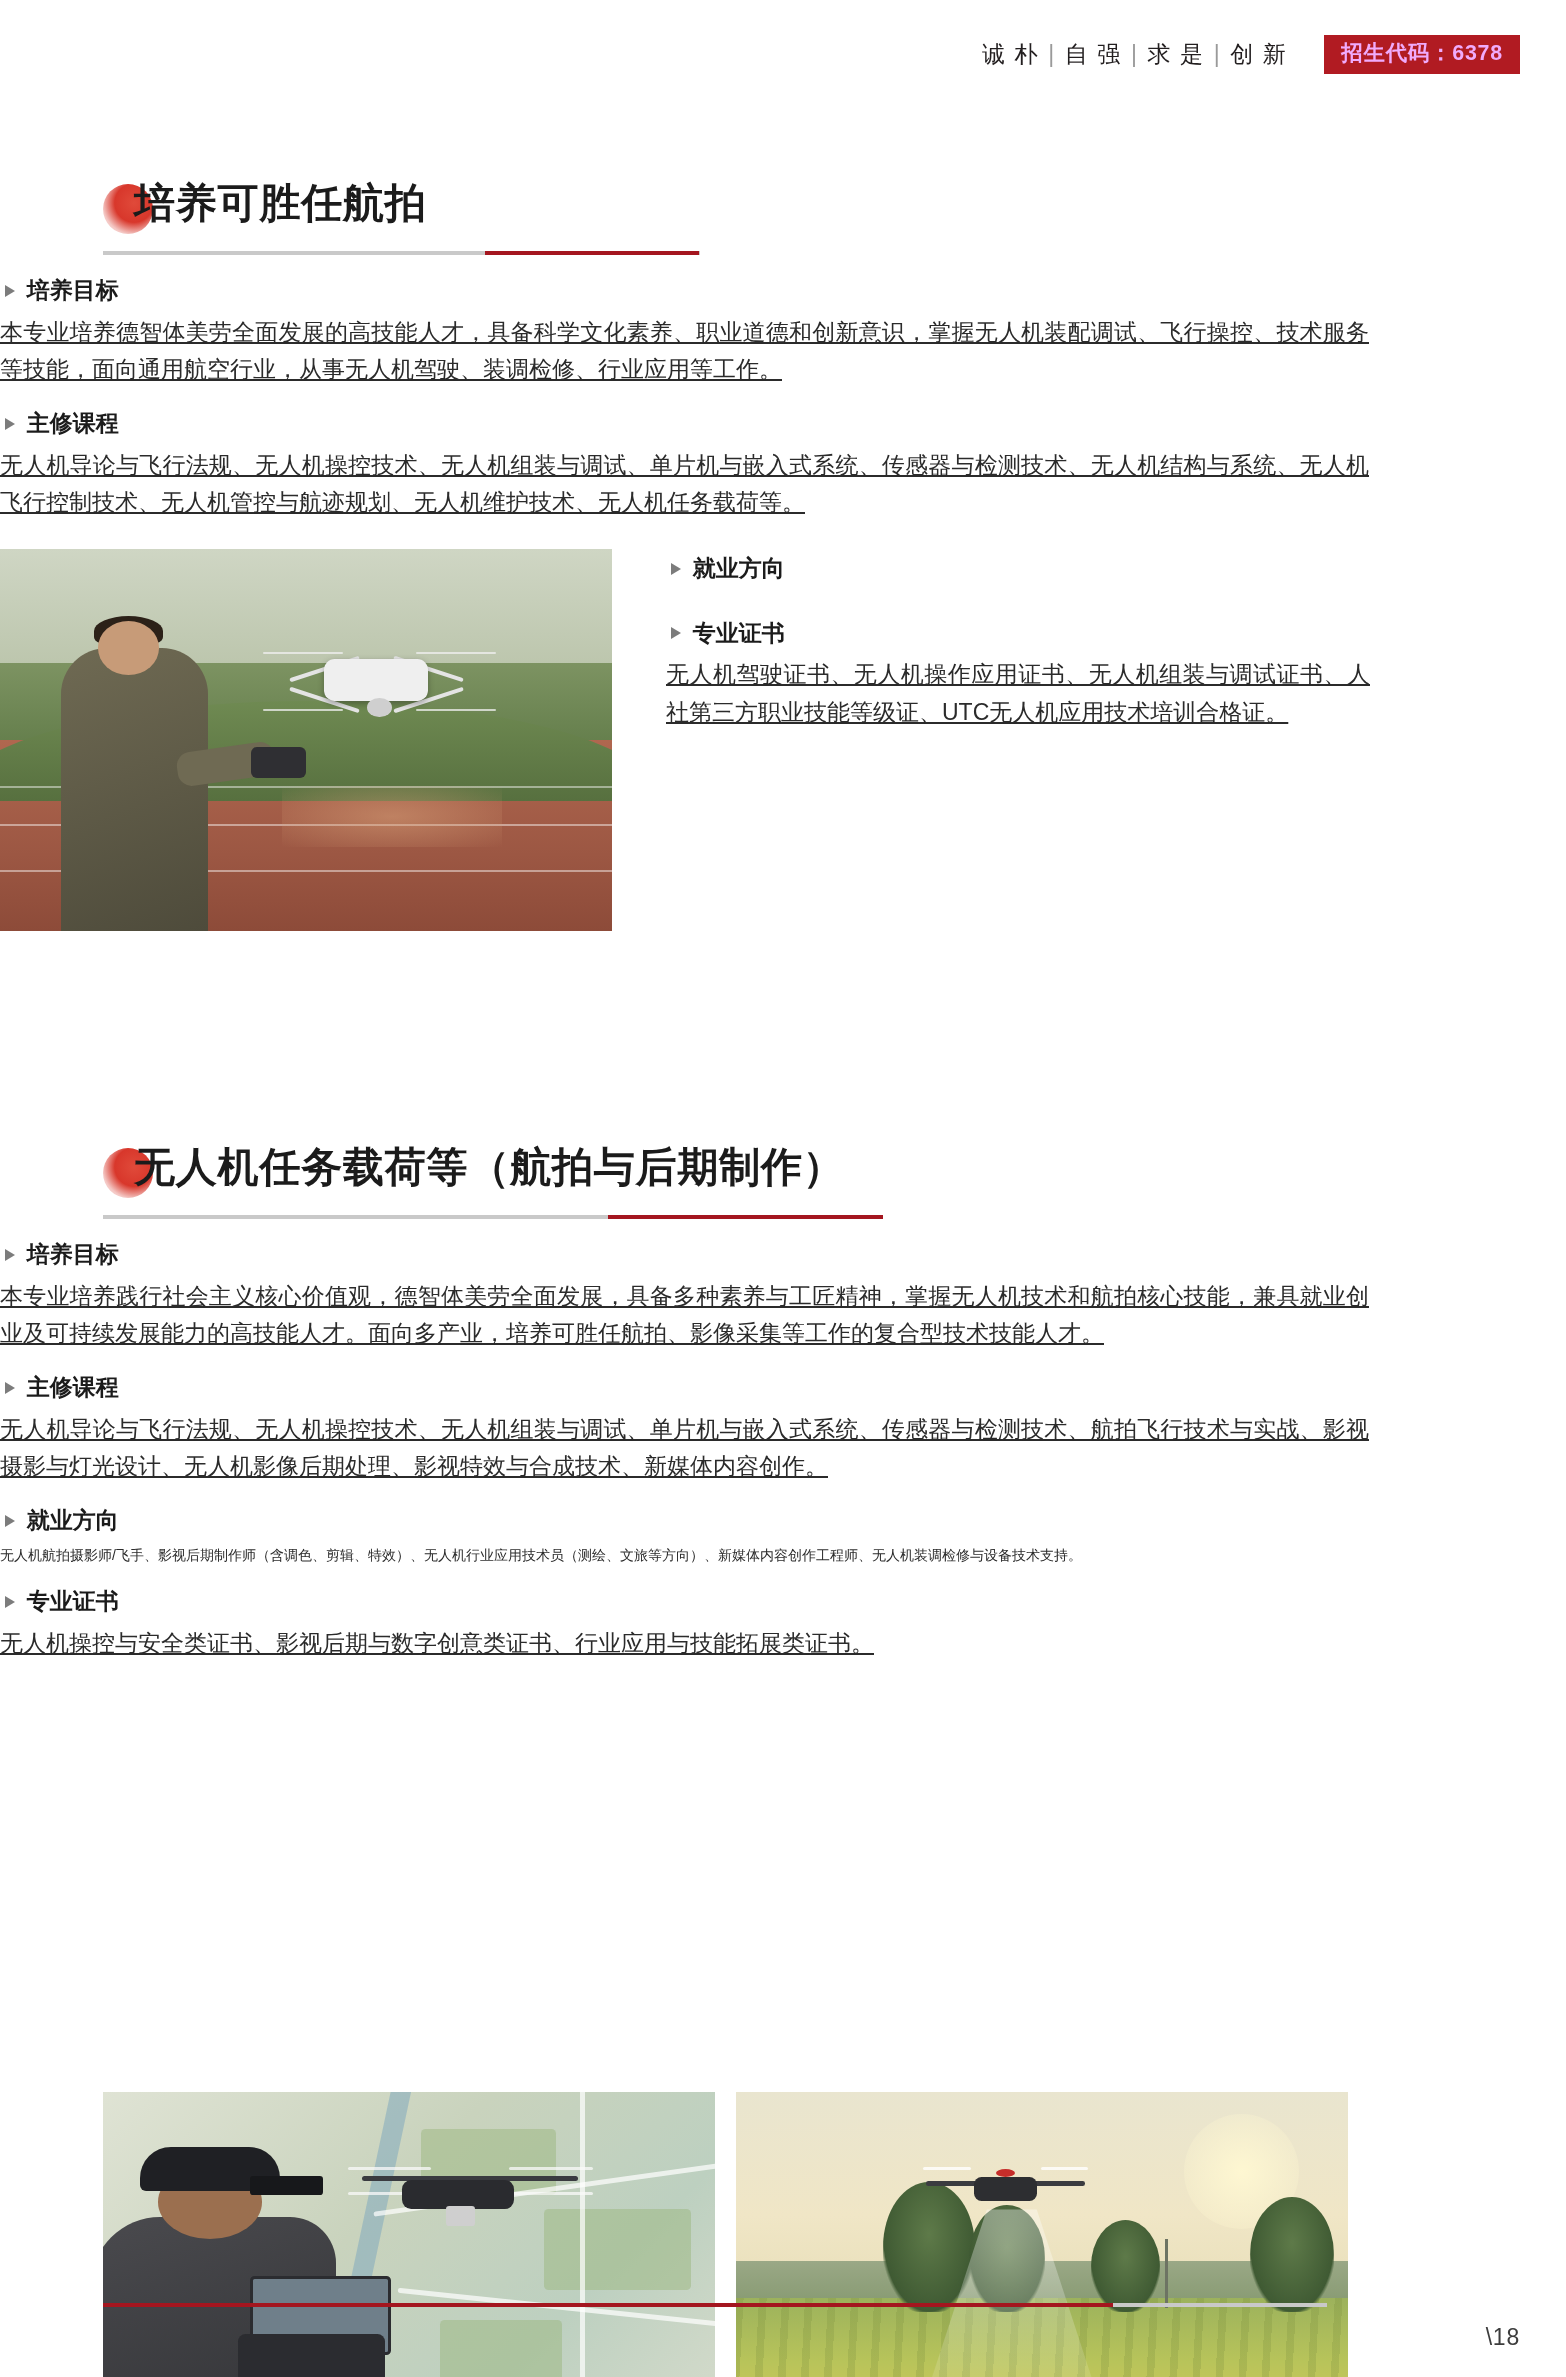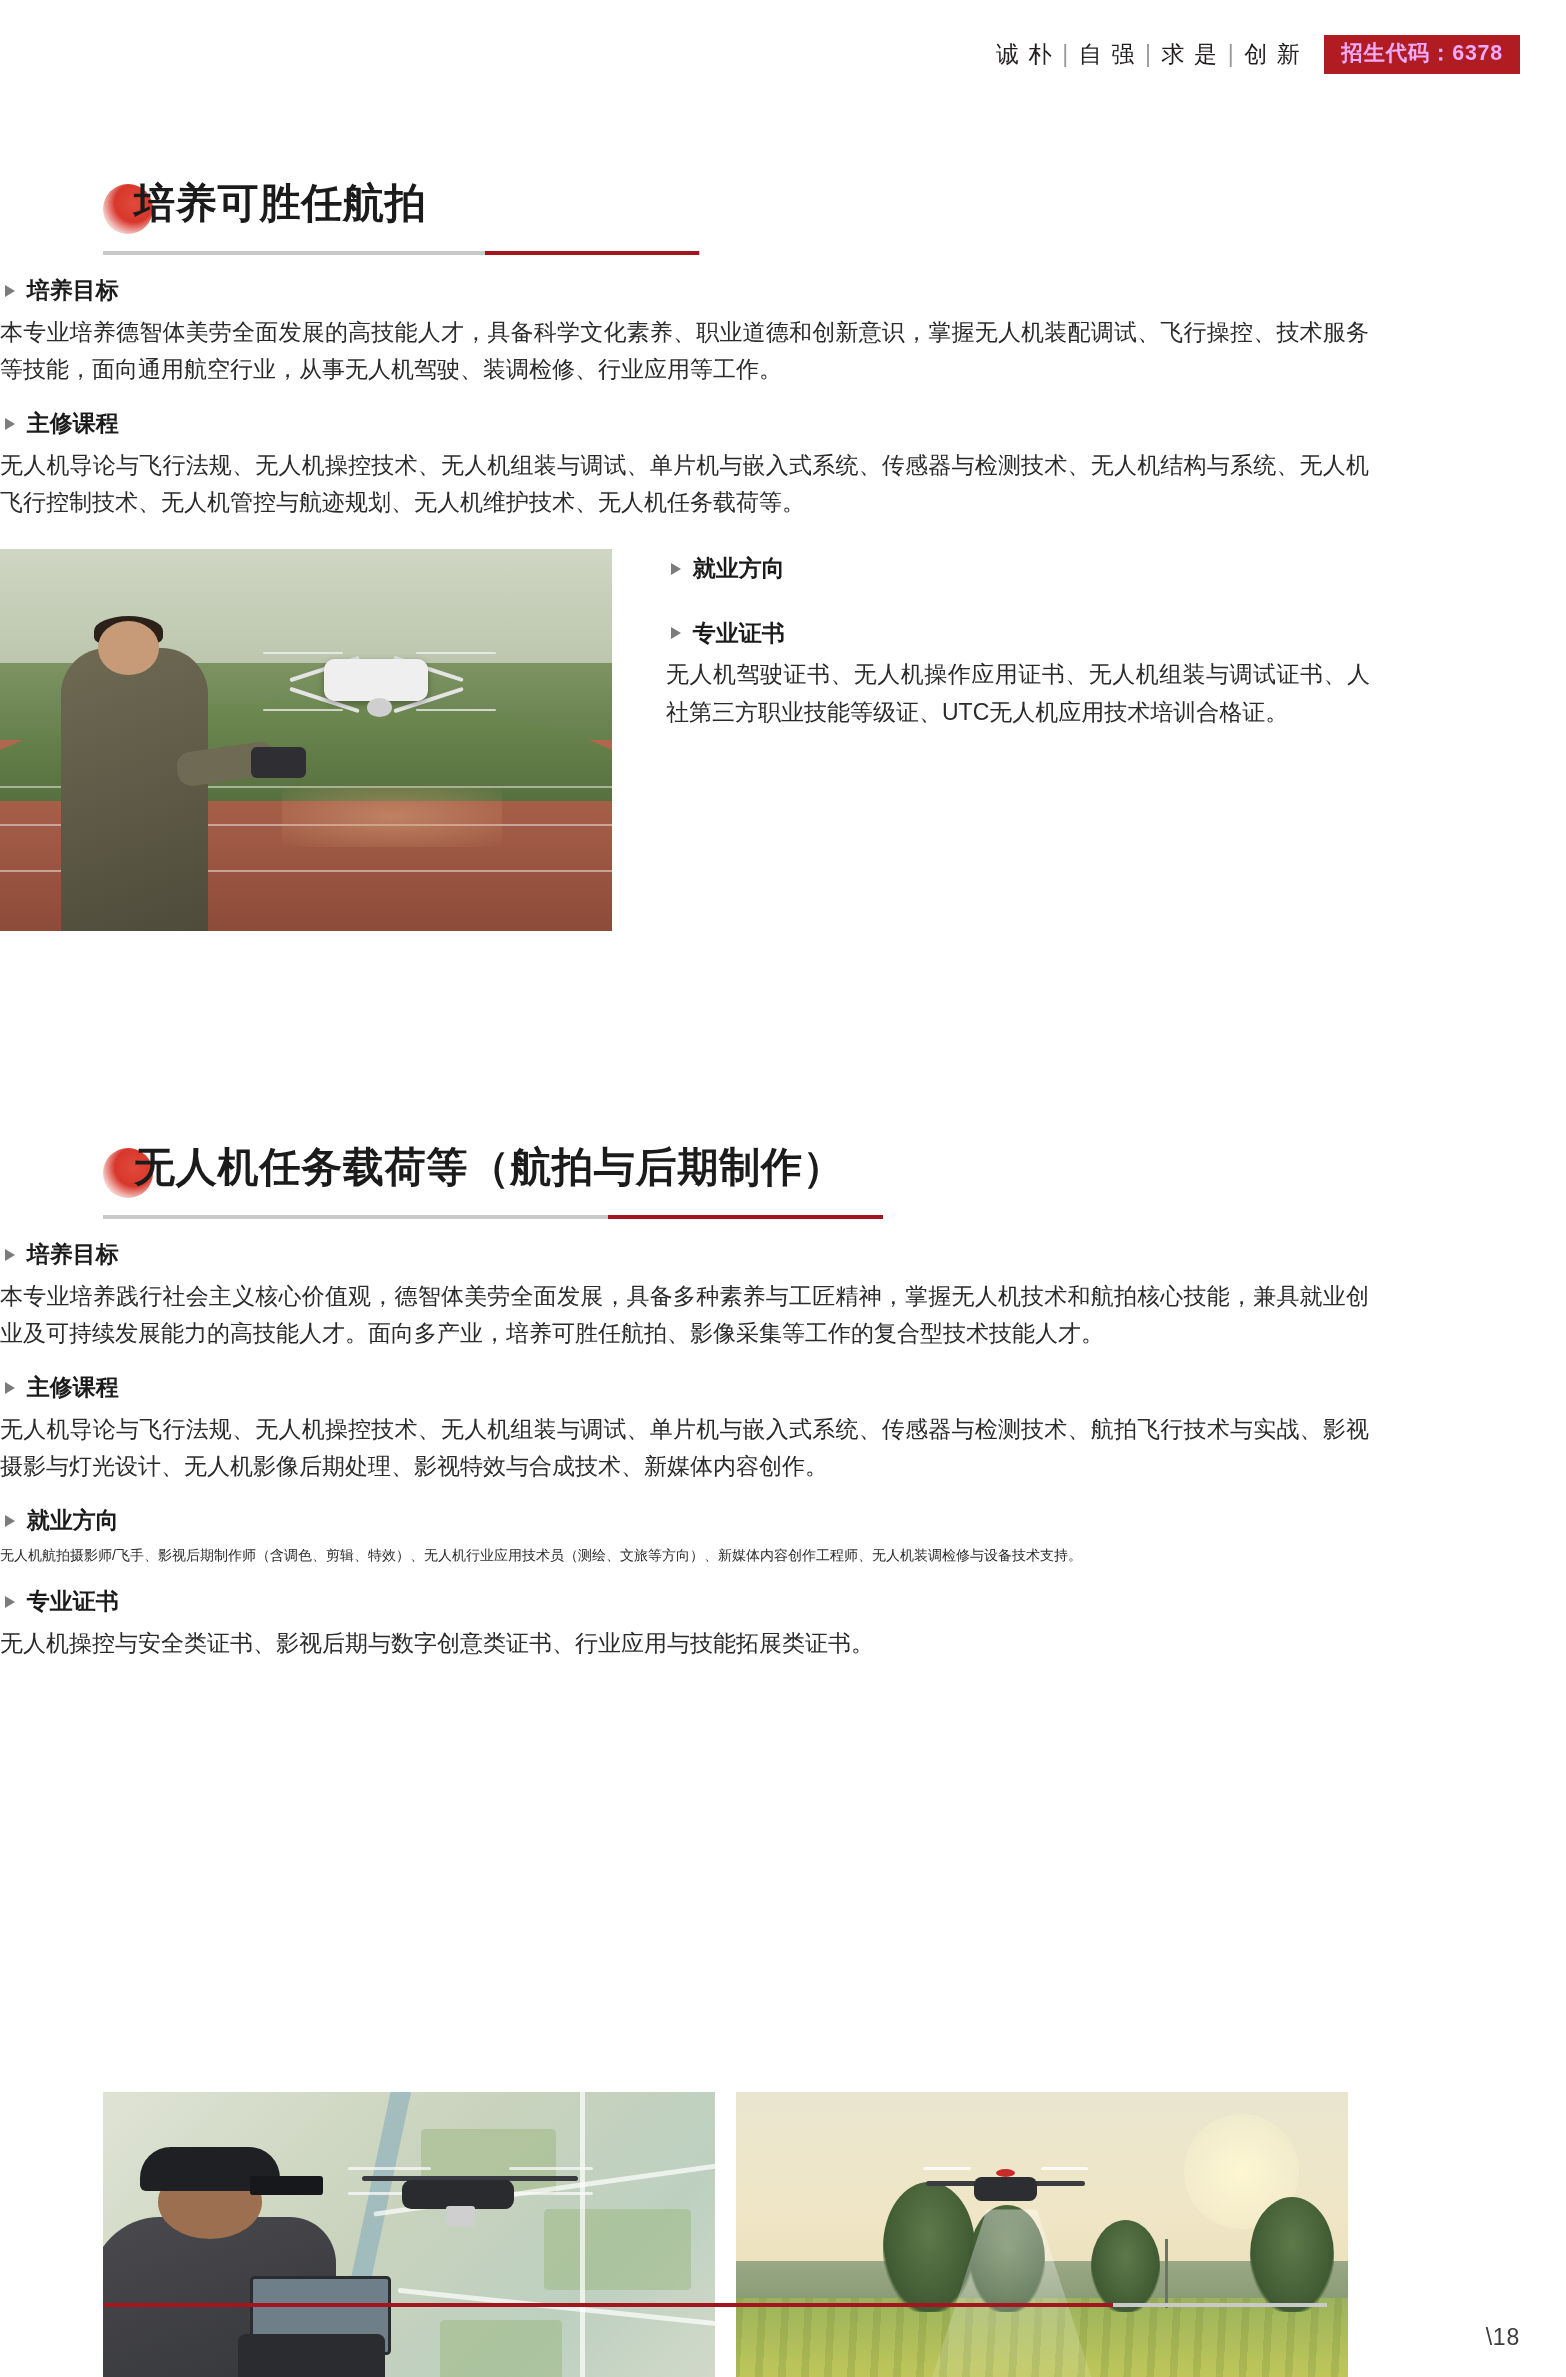--- a/index.html
+++ b/index.html
@@ -16,21 +16,21 @@
     overflow: hidden;
   }
 
   
   .page-header {
     position: absolute;
     top: 35px;
     right: 47px;
     display: flex;
     align-items: center;
-    gap: 23px;
+    gap: 37px;
   }
   .motto {
     font-size: 23px;
     letter-spacing: 1.5px;
     color: #231f20;
     display: flex;
     align-items: center;
     gap: 9.2px;
     font-weight: 400;
   }
@@ -118,20 +118,21 @@
     border-left: 10.7px solid #7c7c7c;
     border-top: 6.9px solid transparent;
     border-bottom: 6.9px solid transparent;
     margin-left: 4.6px;
   }
   .para {
     font-size: 23px;
     line-height: 1.62;
     color: #2b2b2b;
     text-align: justify;
+    text-decoration: underline;
   }
   .para-sm {
     font-size: 14px;
     line-height: 1.62;
     color: #2b2b2b;
     text-align: justify;
   }
   .gap-lg { height: 26px; }
   .gap-md { height: 20px; }
 

